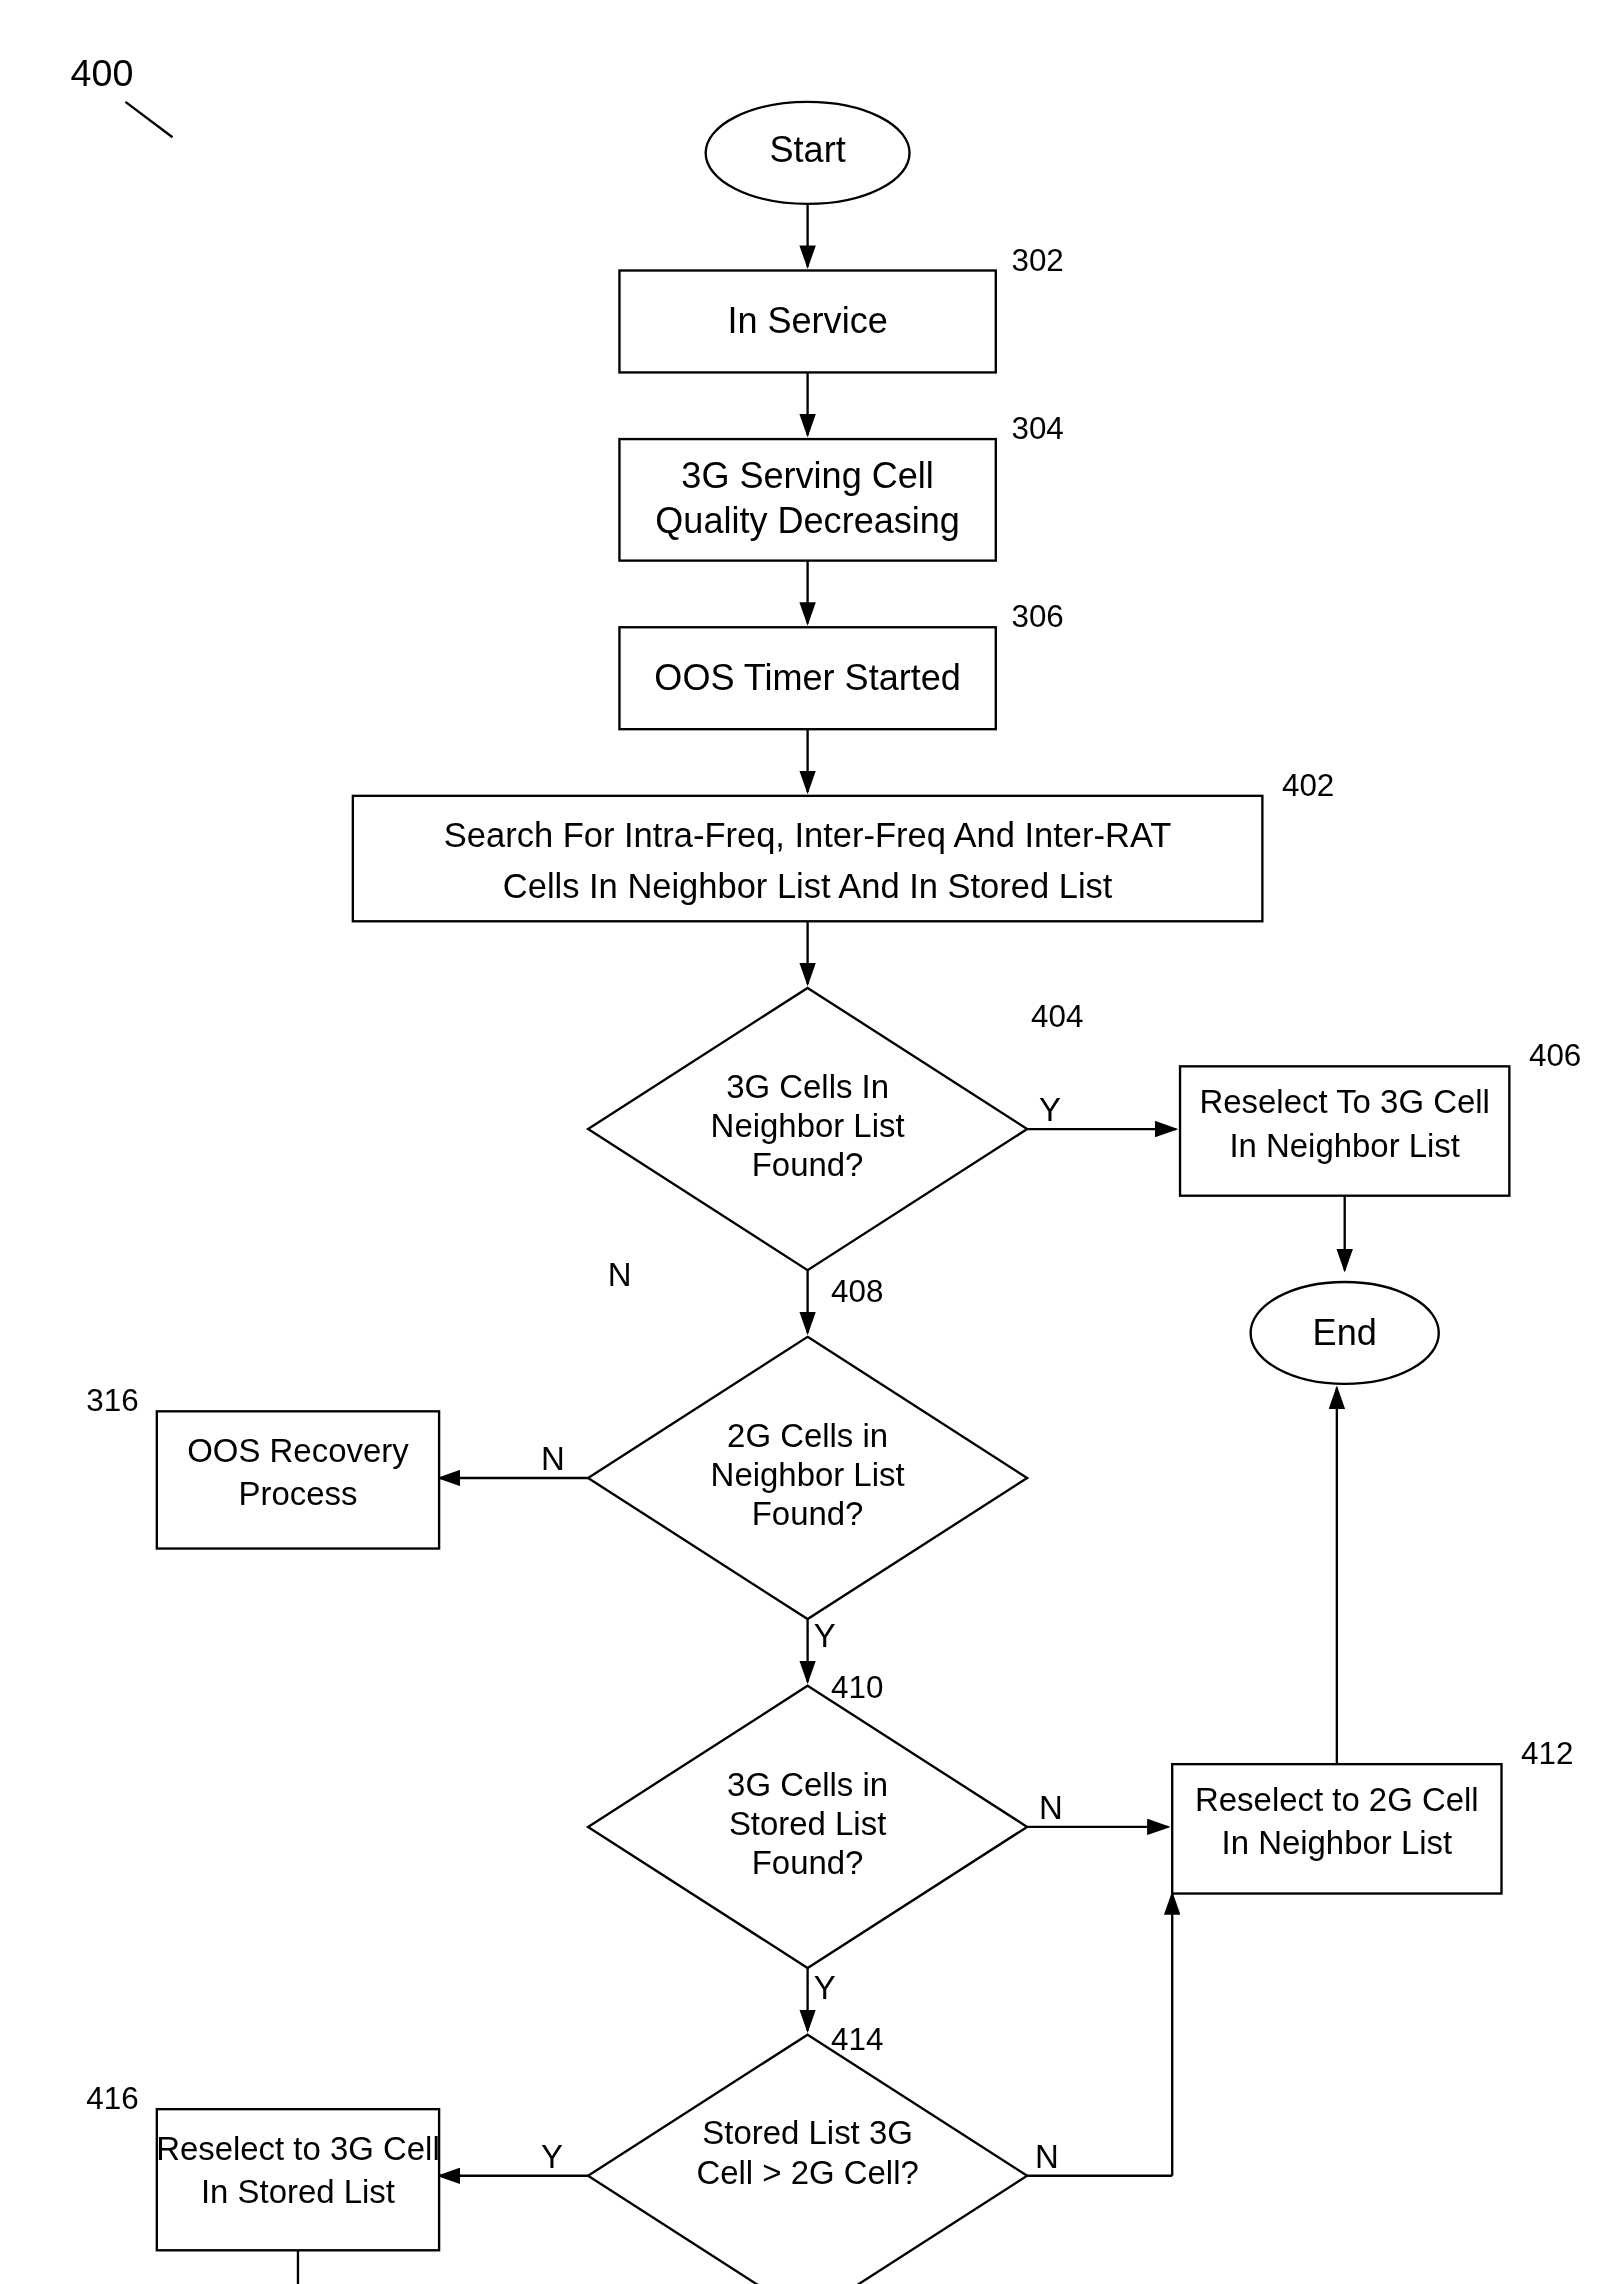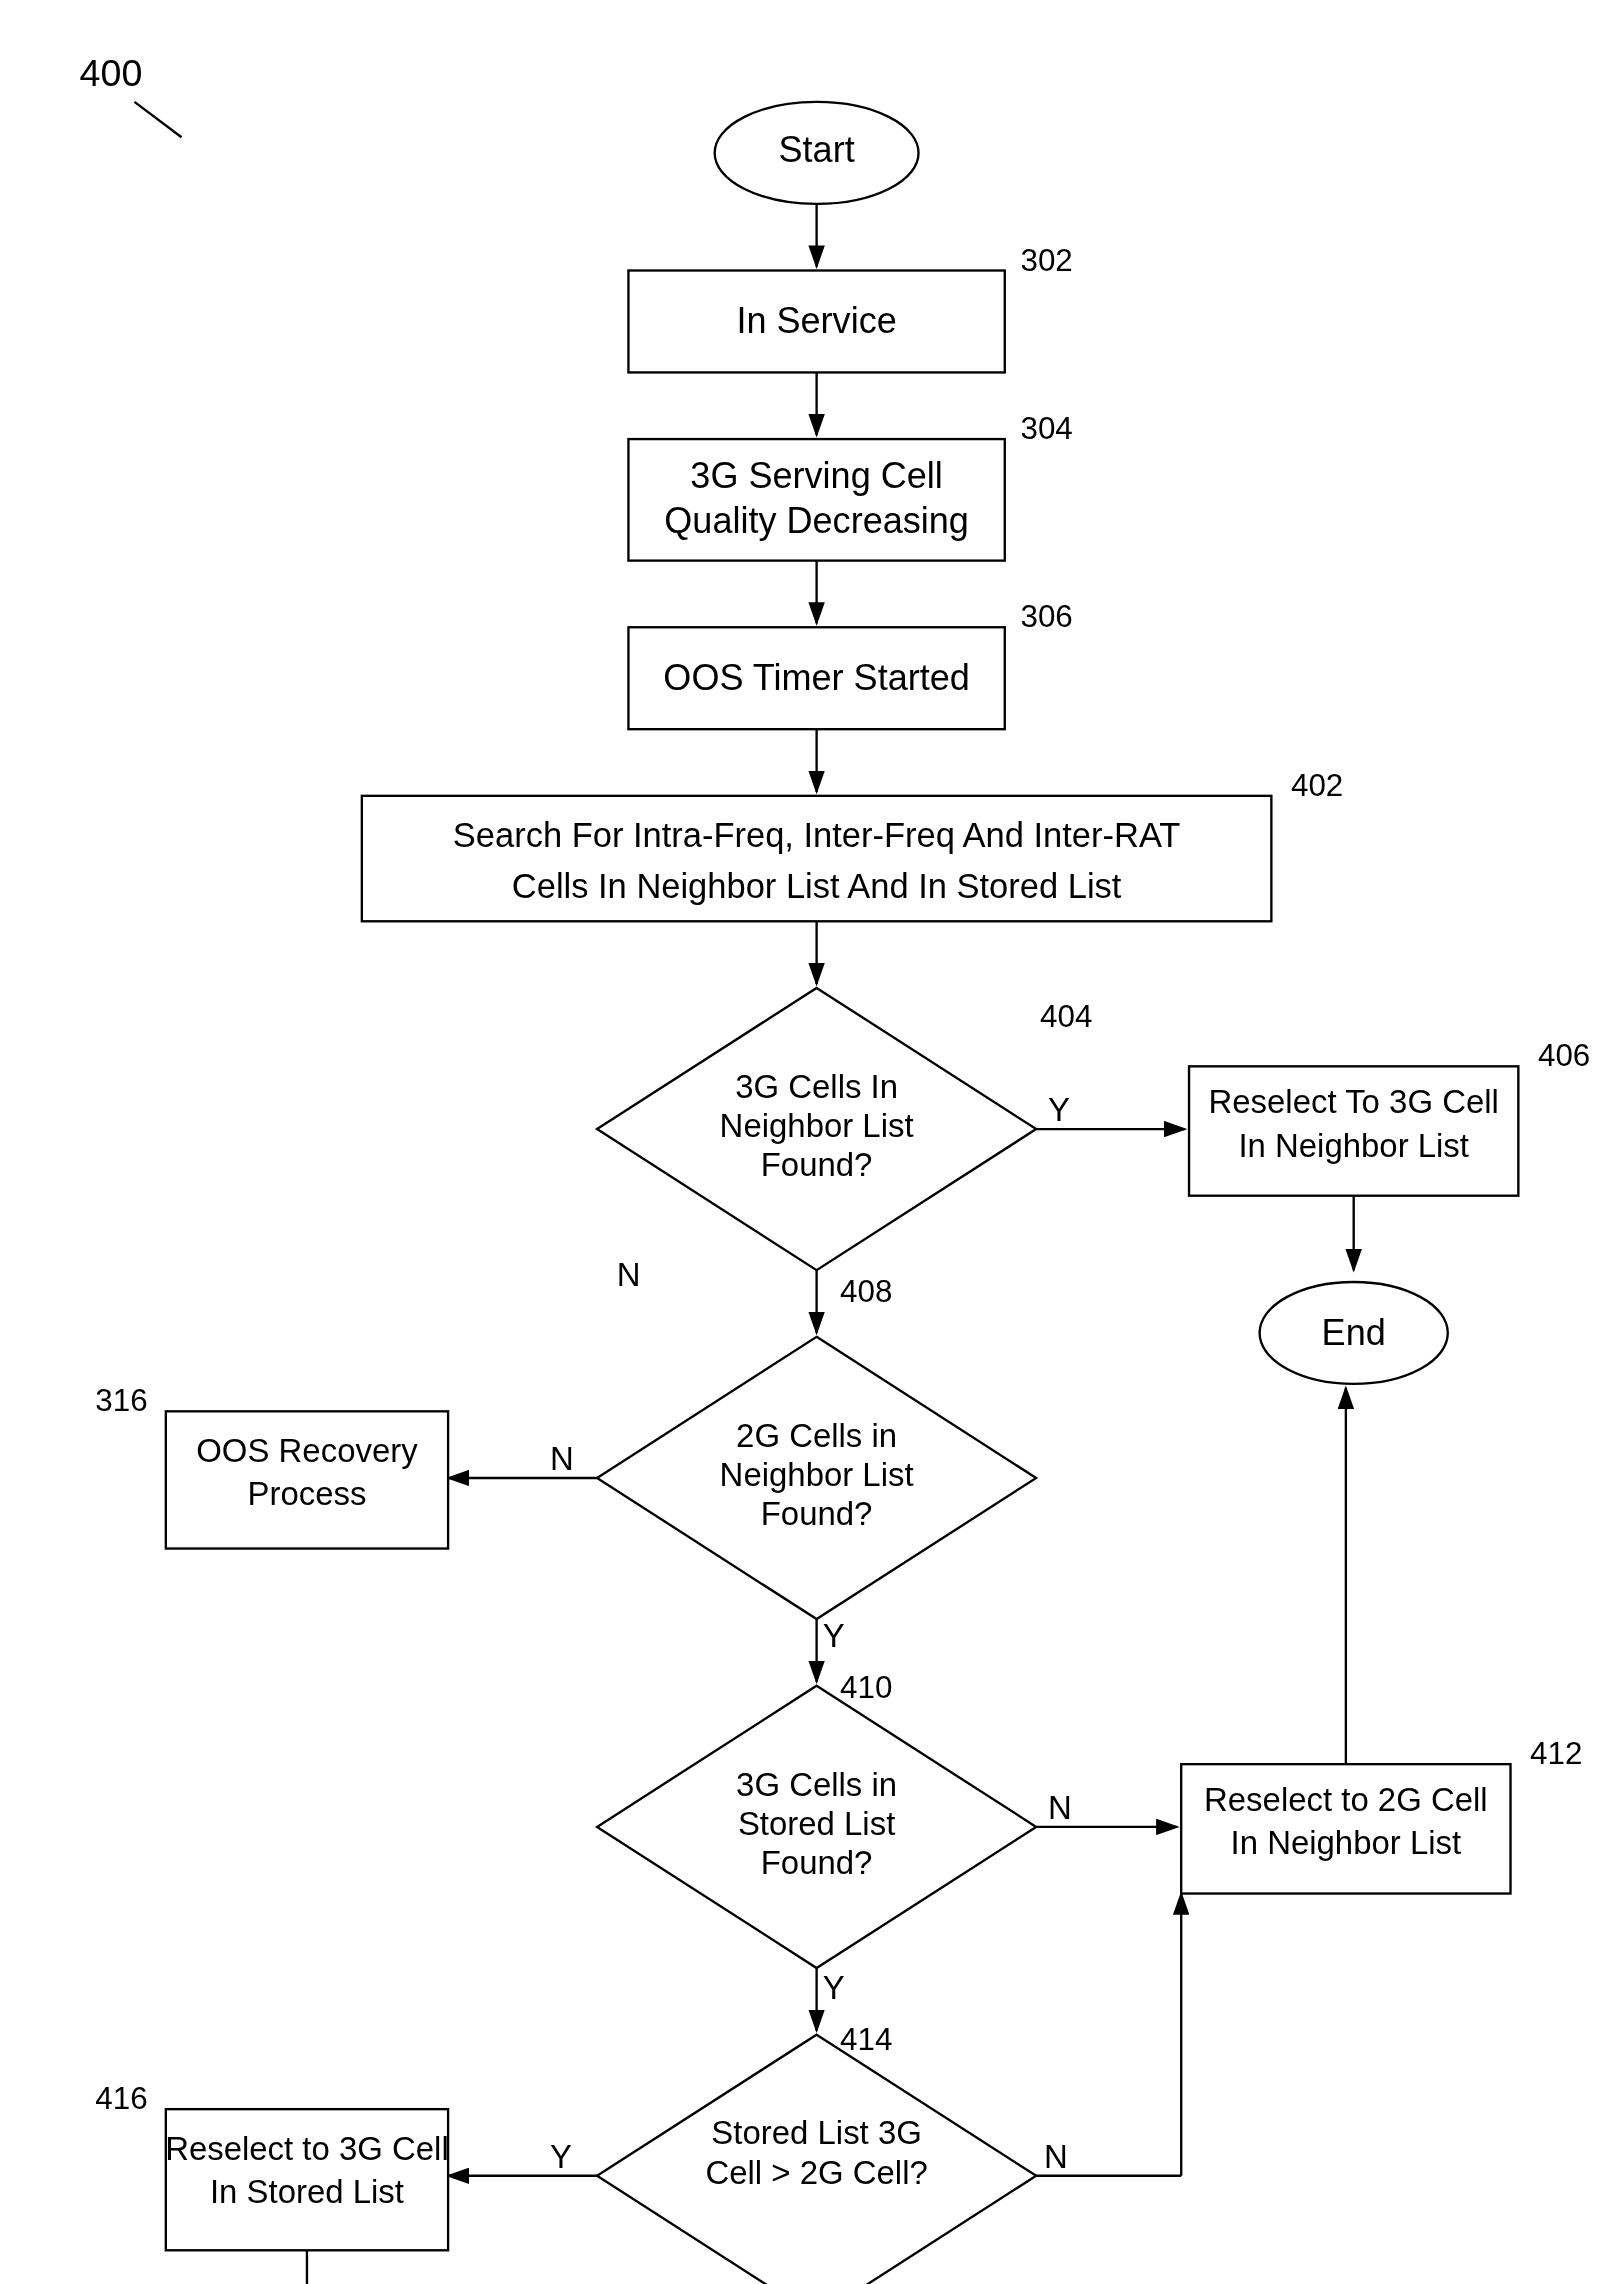--- a/index.html
+++ b/index.html
@@ -6,21 +6,21 @@
     body {
       background: #fff;
       font-family: Arial, sans-serif;
       width: 1616px;
       height: 2284px;
       position: relative;
       overflow: hidden;
     }
     .diagram-container {
       position: absolute;
-      top: 0; left: 9px;
+      top: 0; left: 0;
       width: 1292px;
       height: 2284px;
     }
     svg {
       width: 1616px;
       height: 2284px;
     }
   </style>
 </head>
 <body>

